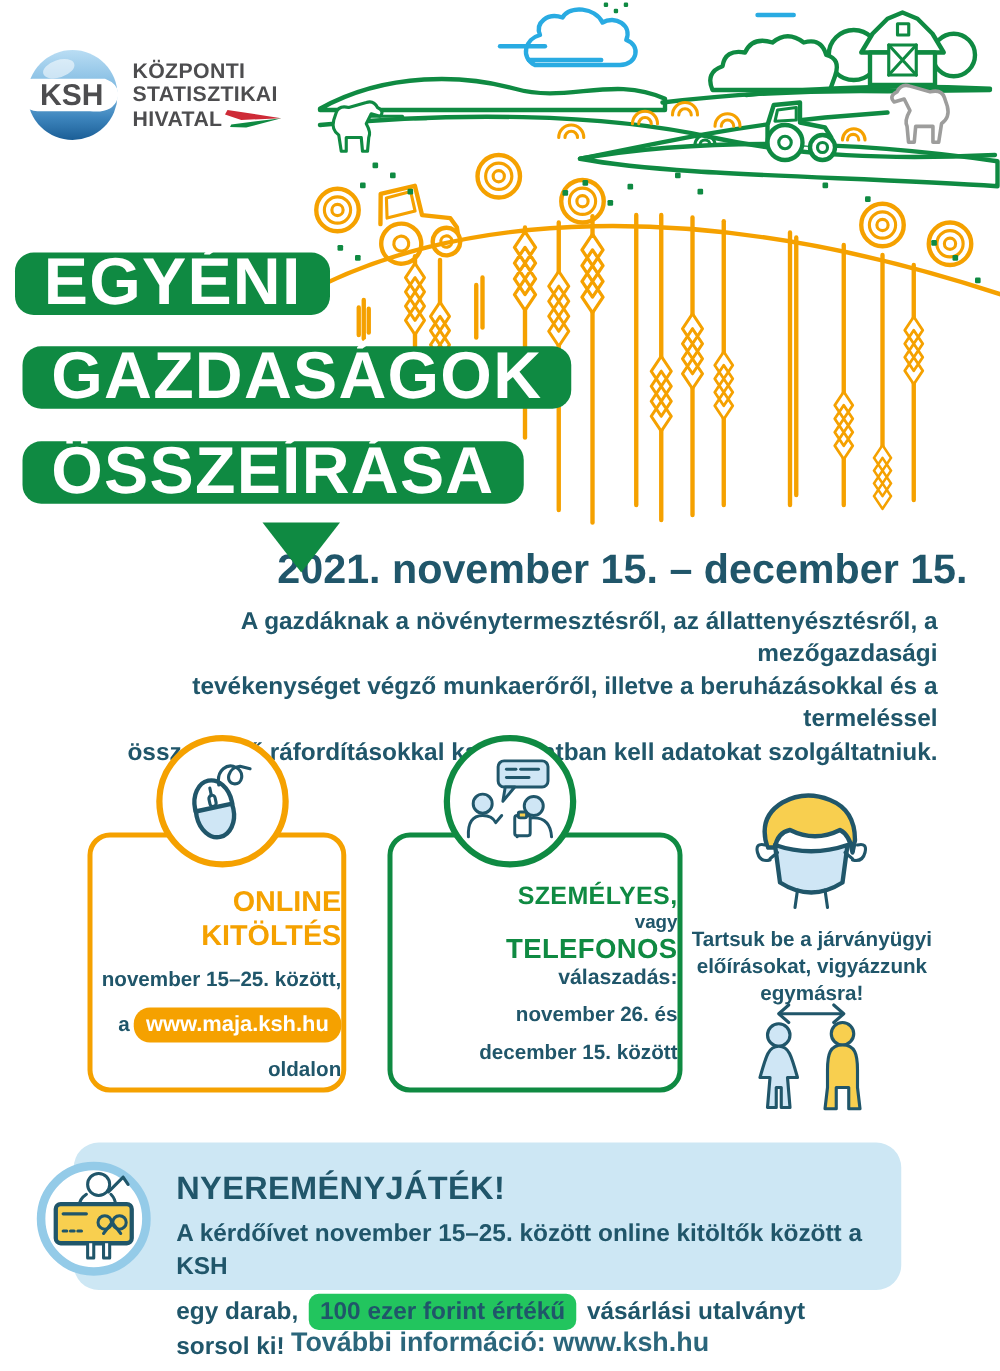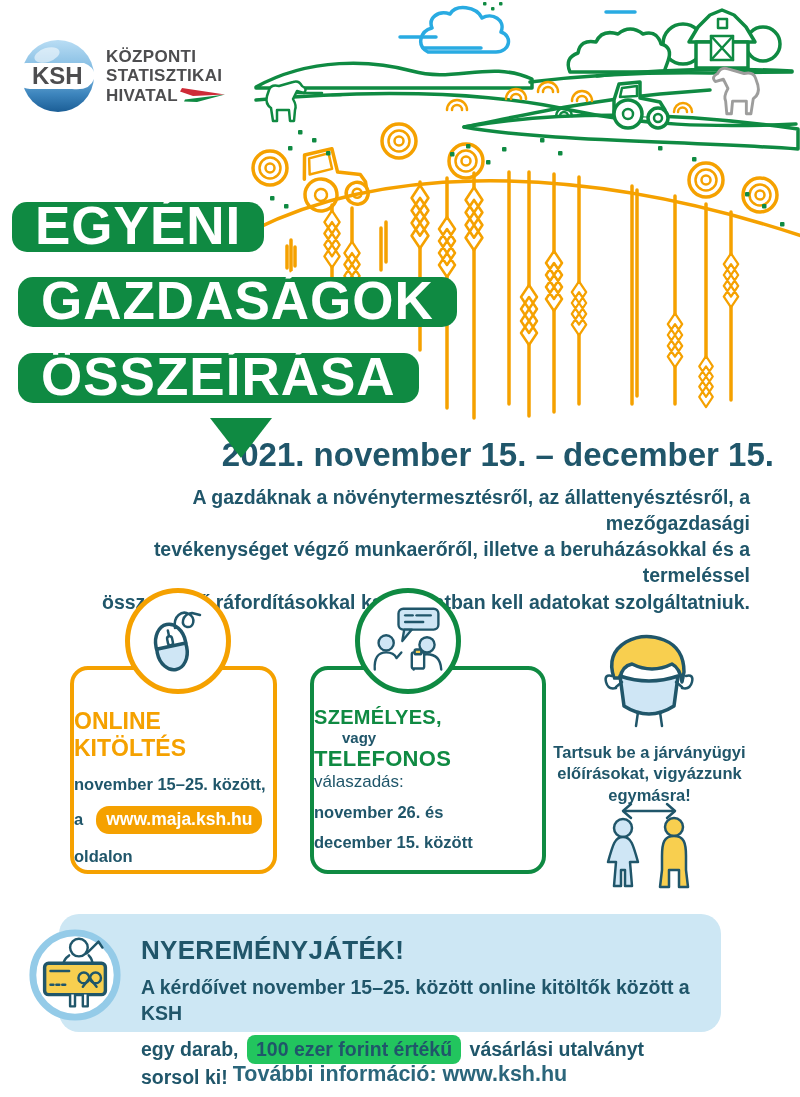--- a/index.html
+++ b/index.html
@@ -38,36 +38,36 @@
   .t3{left:18px;top:353px;}
   .tail{left:210px;top:418px;width:0;height:0;z-index:2;
     border-left:31px solid transparent;border-right:31px solid transparent;
     border-top:40px solid var(--green);}
   
   .date{left:0;right:26px;top:436px;text-align:right;color:var(--teal);
     font-weight:bold;font-size:33px;}
   .intro{left:50px;width:700px;top:484px;text-align:right;color:var(--teal);
     font-weight:bold;font-size:19.5px;line-height:1.34;white-space:pre-line;}
   
-  .card{background:#fff;border-radius:18px;z-index:1;text-align:left;}
+  .card{background:#fff;border-radius:18px;z-index:1;text-align:right;}
   .card-online{left:70px;top:666px;width:207px;height:208px;border:4px solid var(--orange);padding-top:38px;}
   .card-personal{left:310px;top:666px;width:236px;height:208px;border:4px solid var(--green);padding-top:36px;}
   .circ{background:#fff;border-radius:50%;width:106px;height:106px;z-index:3;
     display:flex;align-items:center;justify-content:center;}
   .circ-online{left:125px;top:588px;border:5px solid var(--orange);}
   .circ-personal{left:355px;top:588px;border:5px solid var(--green);}
   .c-title-or{color:var(--orange);font-weight:bold;font-size:23px;line-height:1.18;}
   .c-sub{color:var(--teal);font-weight:bold;font-size:16.5px;margin-top:13px;}
   .c-url-row{margin-top:12px;color:var(--teal);font-weight:bold;font-size:16.5px;}
   .pill-or{display:inline-block;background:var(--orange);color:#fff;font-weight:bold;
-    font-size:17.5px;padding:3px 10px 4px;border-radius:13px;margin-left:13px;}
+    font-size:17.5px;padding:3px 10px 4px;border-radius:13px;margin-left:3px;}
   .c-green-big{color:var(--green);font-weight:bold;font-size:20px;letter-spacing:.3px;}
   .c-green-big2{color:var(--green);font-weight:bold;font-size:22px;letter-spacing:.3px;}
   .c-vagy{color:var(--teal);font-weight:bold;font-size:15px;margin-left:28px;}
-  .c-lab{color:var(--teal);font-weight:normal;font-size:17px;}
+  .c-lab{color:var(--teal);font-weight:bold;font-size:17px;}
   .c-per{color:var(--teal);font-weight:bold;font-size:16.5px;margin-top:11px;}
   
   .covid-icon{left:592px;top:630px;}
   .covid-text{left:552px;top:742px;width:195px;text-align:center;color:var(--teal);
     font-weight:bold;font-size:16.5px;line-height:1.3;white-space:pre-line;}
   .dist-icon{left:590px;top:800px;}
   
   .prize{left:59px;top:914px;width:662px;height:118px;background:var(--paleblue);
     border-radius:20px;padding:21px 18px 0 82px;}
   .prize-title{color:var(--teal);font-weight:bold;font-size:26px;letter-spacing:.3px;}

